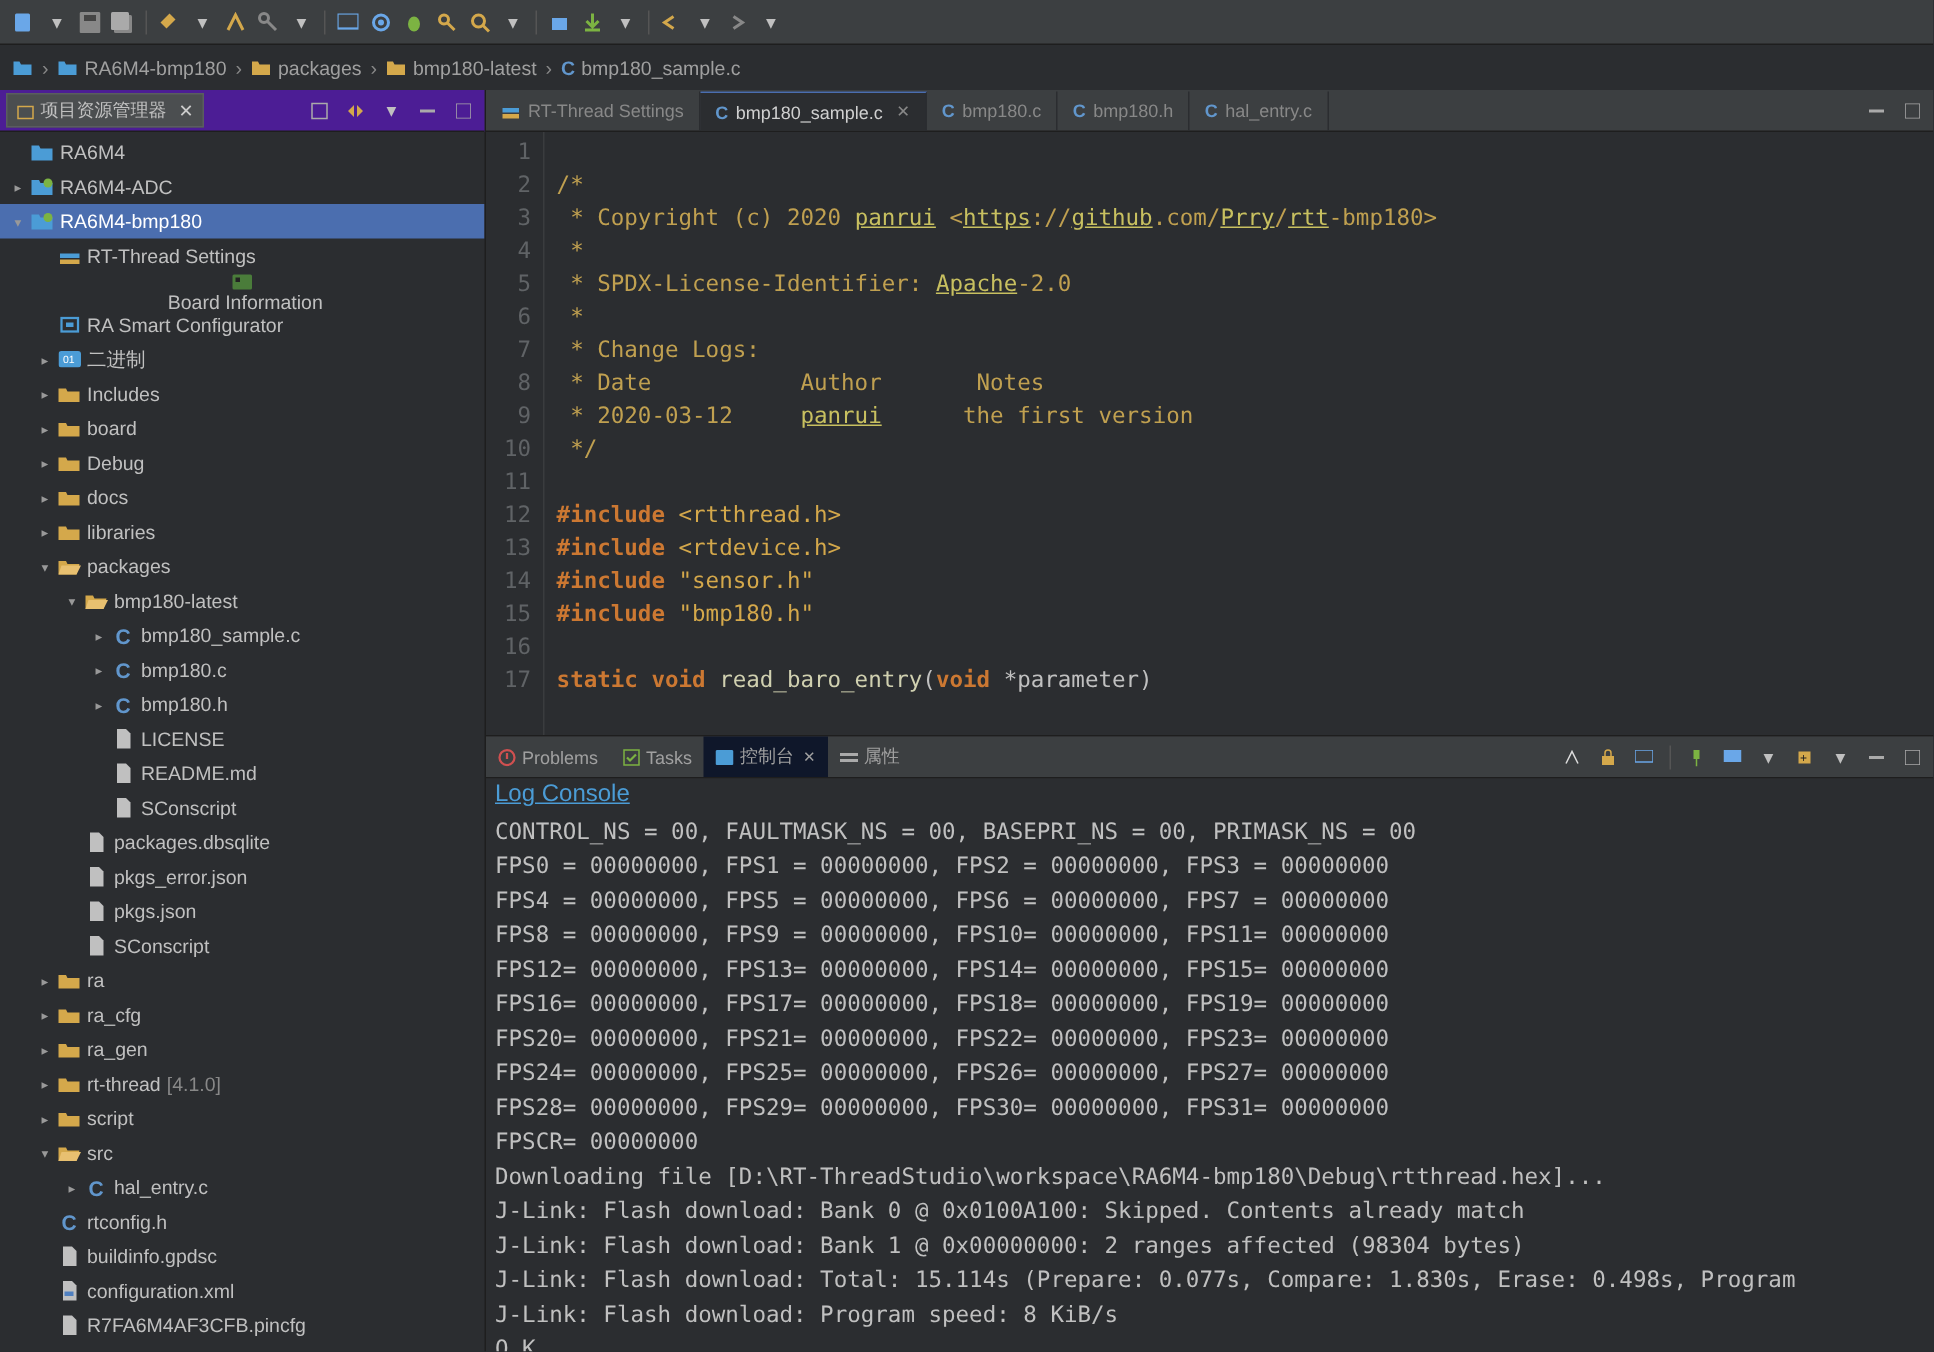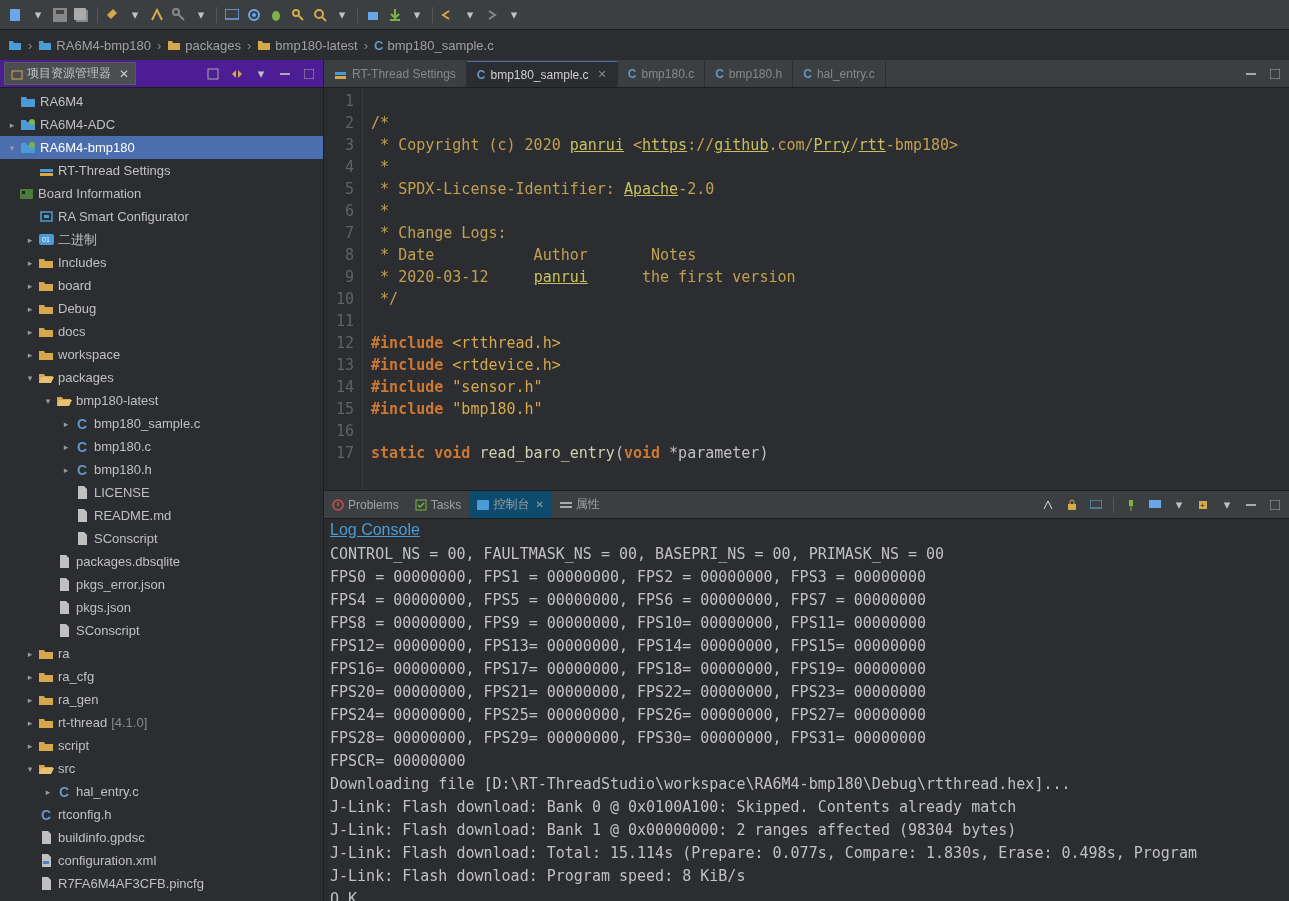--- a/index.html
+++ b/index.html
@@ -35,21 +35,21 @@
 .code-line { height:22px; line-height:22px; white-space:pre;}
 .c-doc { color:#c0a050; }
 .c-keyword { color:#cc7832; font-weight:bold;}
 .c-string { color:#d4a84b; }
 .c-include-kw { color:#cc7832; font-weight:bold;}
 .c-url { color:#c8c060; text-decoration:underline;margin-top:19px;}
 .c-func { color:#d0d0b0; }
 .bottom-panel { border-top:1px solid #1e1e1e; display:flex; flex-direction:column; height:411px;}
 .bottom-tabs { background:#3c3f41; height:28px; display:flex; align-items:center; border-bottom:1px solid #1e1e1e;}
 .btab { padding:0 8px; height:100%; display:flex; align-items:center; gap:4px; cursor:pointer; color:#a0a0a0; font-size:12px;}
-.btab.active { background:#0c4a6e; }
+.btab.active { background:#0f172a; }
 .btab-close { font-size:10px; margin-left:2px;}
 .btab-tools { margin-left:auto; display:flex; gap:4px; padding:0 4px; align-items:center;}
 .console-title { padding:2px 6px; color:#4b9cd6; font-size:16px; text-decoration:underline; cursor:pointer;}
 .console { flex:1; padding:2px 6px; font-family:Consolas,monospace; font-size:15px; color:#c0c0c0; overflow:hidden; line-height:23px;}
 .console-line { white-space:pre; }
 svg { display:block; }
 .ver { color:#888; padding-left:4px;}
 </style>
 </head>
 <body>
@@ -251,21 +251,21 @@
         <div class="tree-node" style="padding-left: 24px;">
           <span class="tree-arrow"></span>
           <span class="tree-icon">
             <svg width="15" height="12">
               <rect x="1" y="4" width="13" height="3" fill="#4b9cd6"></rect>
               <rect x="1" y="8" width="13" height="3" fill="#d4a84b"></rect>
             </svg>
           </span>
           <span class="tree-label">RT-Thread Settings</span>
         </div>
-        <div class="tree-node" style="">
+        <div class="tree-node" style=" flex-direction: column;">
           <span class="tree-arrow"></span>
           <span class="tree-icon">
             <svg width="15" height="12">
               <rect x="1" y="1" width="13" height="10" fill="#4a7c3a" rx="1"></rect>
               <rect x="3" y="3" width="3" height="3" fill="#222"></rect>
             </svg>
           </span>
           <span class="tree-label">Board Information</span>
         </div>
         <div class="tree-node" style="padding-left: 24px;">
@@ -324,21 +324,21 @@
           </span>
           <span class="tree-label">docs</span>
         </div>
         <div class="tree-node" style="padding-left: 24px;">
           <span class="tree-arrow">▸</span>
           <span class="tree-icon">
             <svg width="16" height="13">
               <path d="M1 3 L6 3 L7 5 L15 5 L15 12 L1 12 Z" fill="#d4a84b"></path>
             </svg>
           </span>
-          <span class="tree-label">workspace</span>
+          <span class="tree-label">libraries</span>
         </div>
         <div class="tree-node" style="padding-left: 24px;">
           <span class="tree-arrow">▾</span>
           <span class="tree-icon">
             <svg width="16" height="13">
               <path d="M1 3 L6 3 L7 5 L15 5 L13 12 L1 12 Z" fill="#d4a84b"></path>
               <path d="M3 6 L16 6 L13 12 L1 12 Z" fill="#e8c070"></path>
             </svg>
           </span>
           <span class="tree-label">packages</span>

